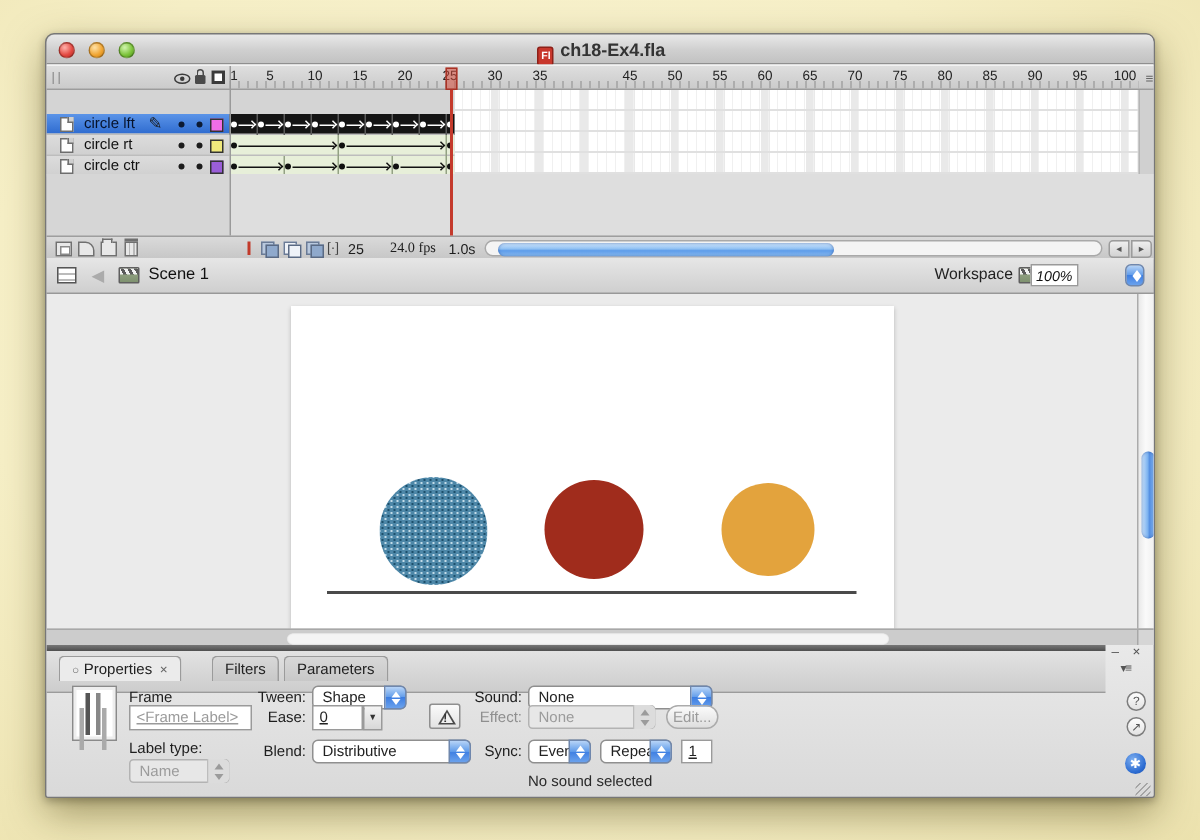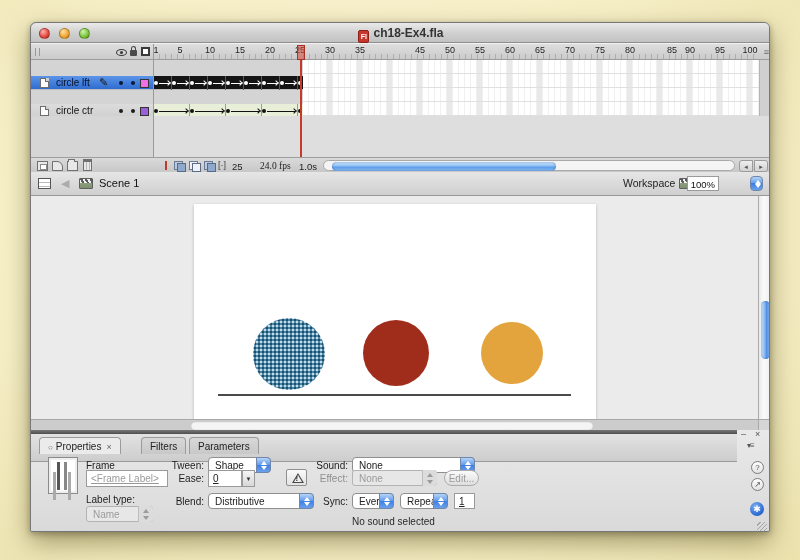--- a/index.html
+++ b/index.html
@@ -120,21 +120,21 @@
     background:repeating-linear-gradient(60deg,#f2f2f2 0 2px,#5a5a5a 2px 4px); }
   #scene-clap { left:48px; top:6px; }
   #scene-label { position:absolute; left:68px; top:5px; font-size:11px; color:#111; }
   #workspace-btn { position:absolute; left:592px; top:5px; font-size:10.5px; color:#222; }
   #workspace-btn .caret { font-size:7px; vertical-align:1px; color:#333; }
   #edit-scene-clap { left:648px; top:6px; }
   #edit-symbols-icon { position:absolute; left:668px; top:5px; width:13px; height:12px;
     background:radial-gradient(circle at 40% 45%, #f0b050, #d88726 70%); border:1px solid #9a6316; border-radius:2px;}
   #edit-symbols-icon::after{ content:""; position:absolute; right:-2px; bottom:-2px; width:5px; height:5px; background:#eee; border:1px solid #777; }
   #zoom-box { position:absolute; left:656px; top:4px; width:32px; height:15px; background:#fff; border:1px solid #9a9a9a;
-    font-size:9.5px; text-align:right; padding:1.5px 3px 0 0; color:#111; }
+    font-size:9.5px; text-align:right; padding:1.5px 3px 0 0; color:#111;font-style:italic; }
   #zoom-stepper { position:absolute; left:719px; top:4px; width:13px; height:15px; border-radius:4px;
     background:linear-gradient(#b7d4f7,#5f9bea 50%,#3d7ee2 50%,#6aa1ec); border:1px solid #6f87ad; }
   #zoom-stepper::before, #zoom-stepper::after { content:""; position:absolute; left:3.5px; width:0; height:0;
     border-left:3px solid transparent; border-right:3px solid transparent; }
   #zoom-stepper::before { top:2.5px; border-bottom:4px solid #fff; }
   #zoom-stepper::after  { bottom:2.5px; border-top:4px solid #fff; }
   
   #stage-area { position:absolute; left:0; top:173px; width:740px; height:234px; background:#ebebeb; overflow:hidden;}
   #stage { position:absolute; left:163px; top:8px; width:402px; height:220px; background:#fff;
     box-shadow:0 1px 3px rgba(0,0,0,.22); }
@@ -240,21 +240,21 @@
           <span style="left: 329px;">35</span>
           <span style="left: 359px; margin-top: 21px;">40</span>
           <span style="left: 389px;">45</span>
           <span style="left: 419px;">50</span>
           <span style="left: 449px;">55</span>
           <span style="left: 479px;">60</span>
           <span style="left: 509px;">65</span>
           <span style="left: 539px;">70</span>
           <span style="left: 569px;">75</span>
           <span style="left: 599px;">80</span>
-          <span style="left: 629px; margin-left: 12px;">85</span>
+          <span style="left: 629px;">85</span>
           <span style="left: 659px;">90</span>
           <span style="left: 689px;">95</span>
           <span style="left: 719px;">100</span>
         </div>
       <div id="ruler-ticks"></div>
       <div id="playhead-marker"></div>
       <div id="tl-menu-icon">≡</div>
     </div>
 
     <div id="frames-grid"></div>
@@ -299,20 +299,40 @@
             <div class="kf-dot" style="left: 127px; background: rgb(255, 255, 255);"></div>
             <div class="kf-sep" style="left: 126px; background: rgb(90, 90, 90);"></div>
             <div class="tw-line" style="left: 114px; width: 10px; background: rgb(255, 255, 255);"></div>
             <div class="tw-arrow" style="left: 121px; border-color: rgb(255, 255, 255);"></div>
             <div class="kf-dot" style="left: 145px; background: rgb(255, 255, 255);"></div>
             <div class="kf-sep" style="left: 144px; background: rgb(90, 90, 90);"></div>
             <div class="tw-line" style="left: 132px; width: 10px; background: rgb(255, 255, 255);"></div>
             <div class="tw-arrow" style="left: 139px; border-color: rgb(255, 255, 255);"></div>
           </div>
       </div>
+      <div class="layer-row" style="top:14px">
+        <div class="row-label">
+          <div class="page-icon"></div>
+          <span class="layer-name">circle rt</span>
+          <span class="status-dot dot-a"></span>
+          <span class="status-dot dot-b"></span>
+          <span class="swatch" style="background: rgb(240, 233, 124);"></span>
+        </div>
+        <div class="frames-strip tween">
+            <div class="kf-dot" style="left: 1px; background: rgb(17, 17, 17);"></div>
+            <div class="kf-dot" style="left: 73px; background: rgb(17, 17, 17);"></div>
+            <div class="kf-sep" style="left: 72px; background: rgb(147, 161, 132);"></div>
+            <div class="tw-line" style="left: 6px; width: 64px; background: rgb(17, 17, 17);"></div>
+            <div class="tw-arrow" style="left: 67px; border-color: rgb(17, 17, 17);"></div>
+            <div class="kf-dot" style="left: 145px; background: rgb(17, 17, 17);"></div>
+            <div class="kf-sep" style="left: 144px; background: rgb(147, 161, 132);"></div>
+            <div class="tw-line" style="left: 78px; width: 64px; background: rgb(17, 17, 17);"></div>
+            <div class="tw-arrow" style="left: 139px; border-color: rgb(17, 17, 17);"></div>
+          </div>
+      </div>
       <div class="layer-row" style="top:28px">
         <div class="row-label">
           <div class="page-icon"></div>
           <span class="layer-name">circle ctr</span>
           <span class="status-dot dot-a"></span>
           <span class="status-dot dot-b"></span>
           <span class="swatch" style="background: rgb(154, 94, 216);"></span>
         </div>
         <div class="frames-strip tween">
             <div class="kf-dot" style="left: 1px; background: rgb(17, 17, 17);"></div>

